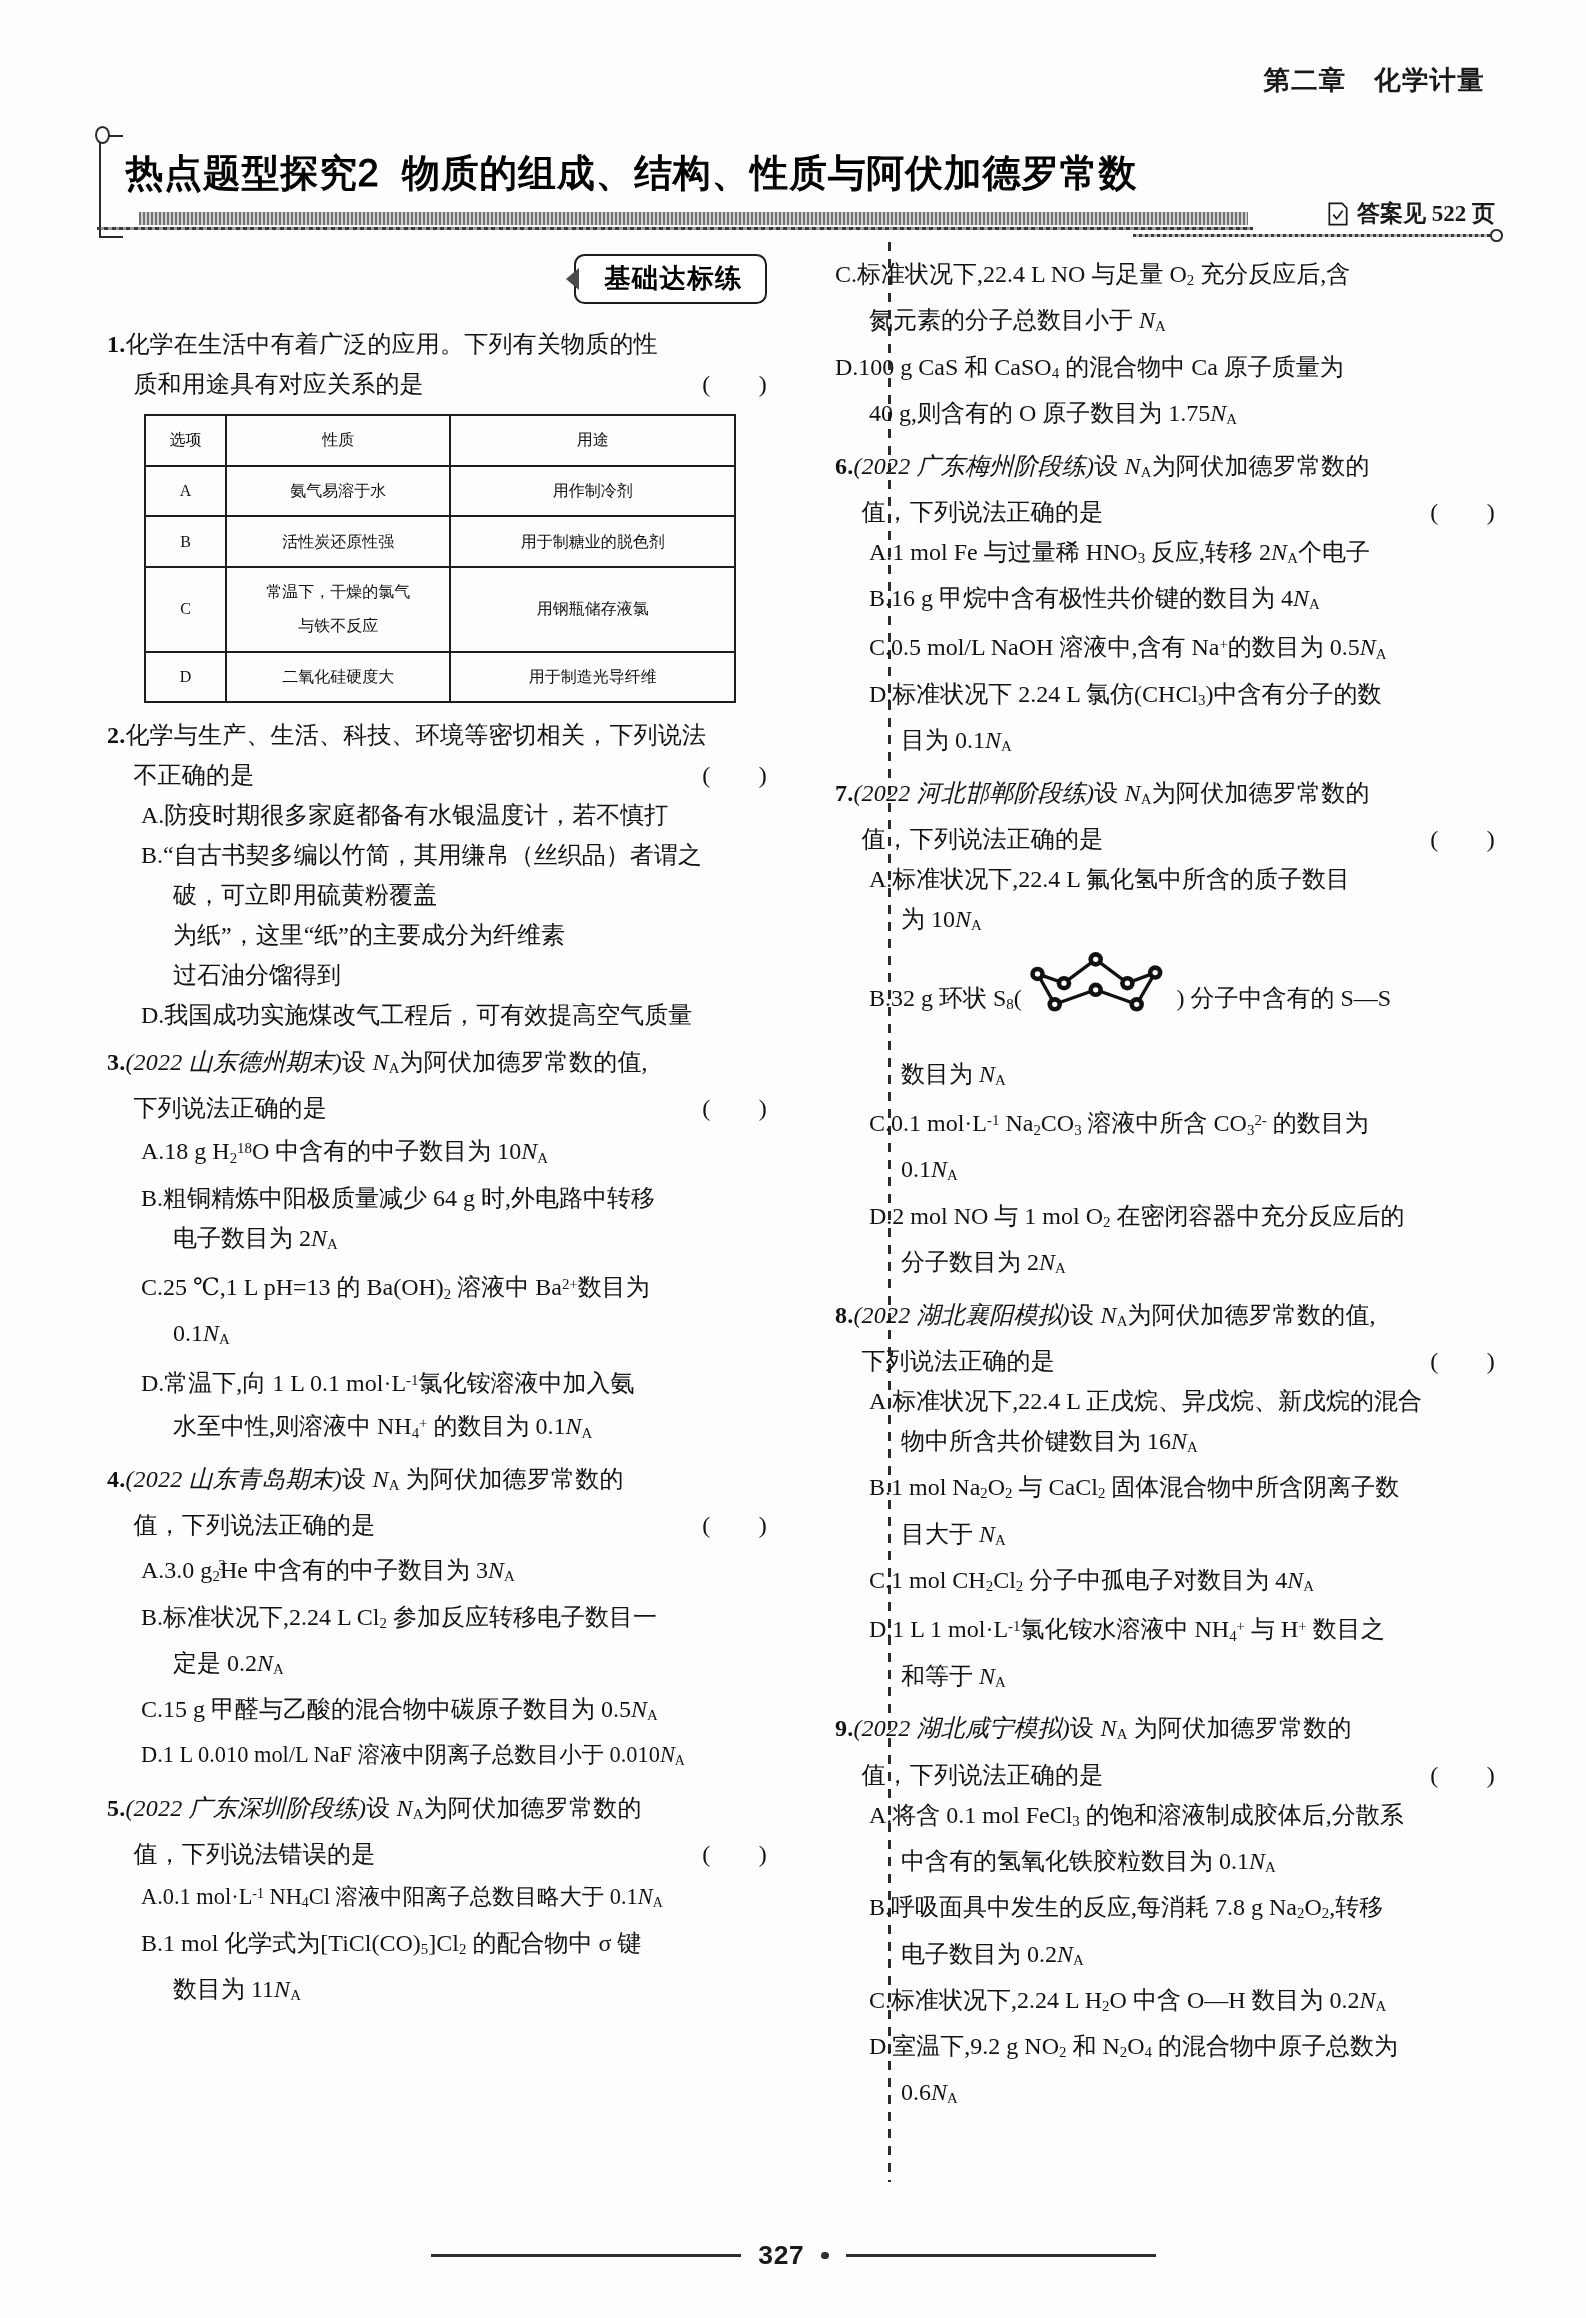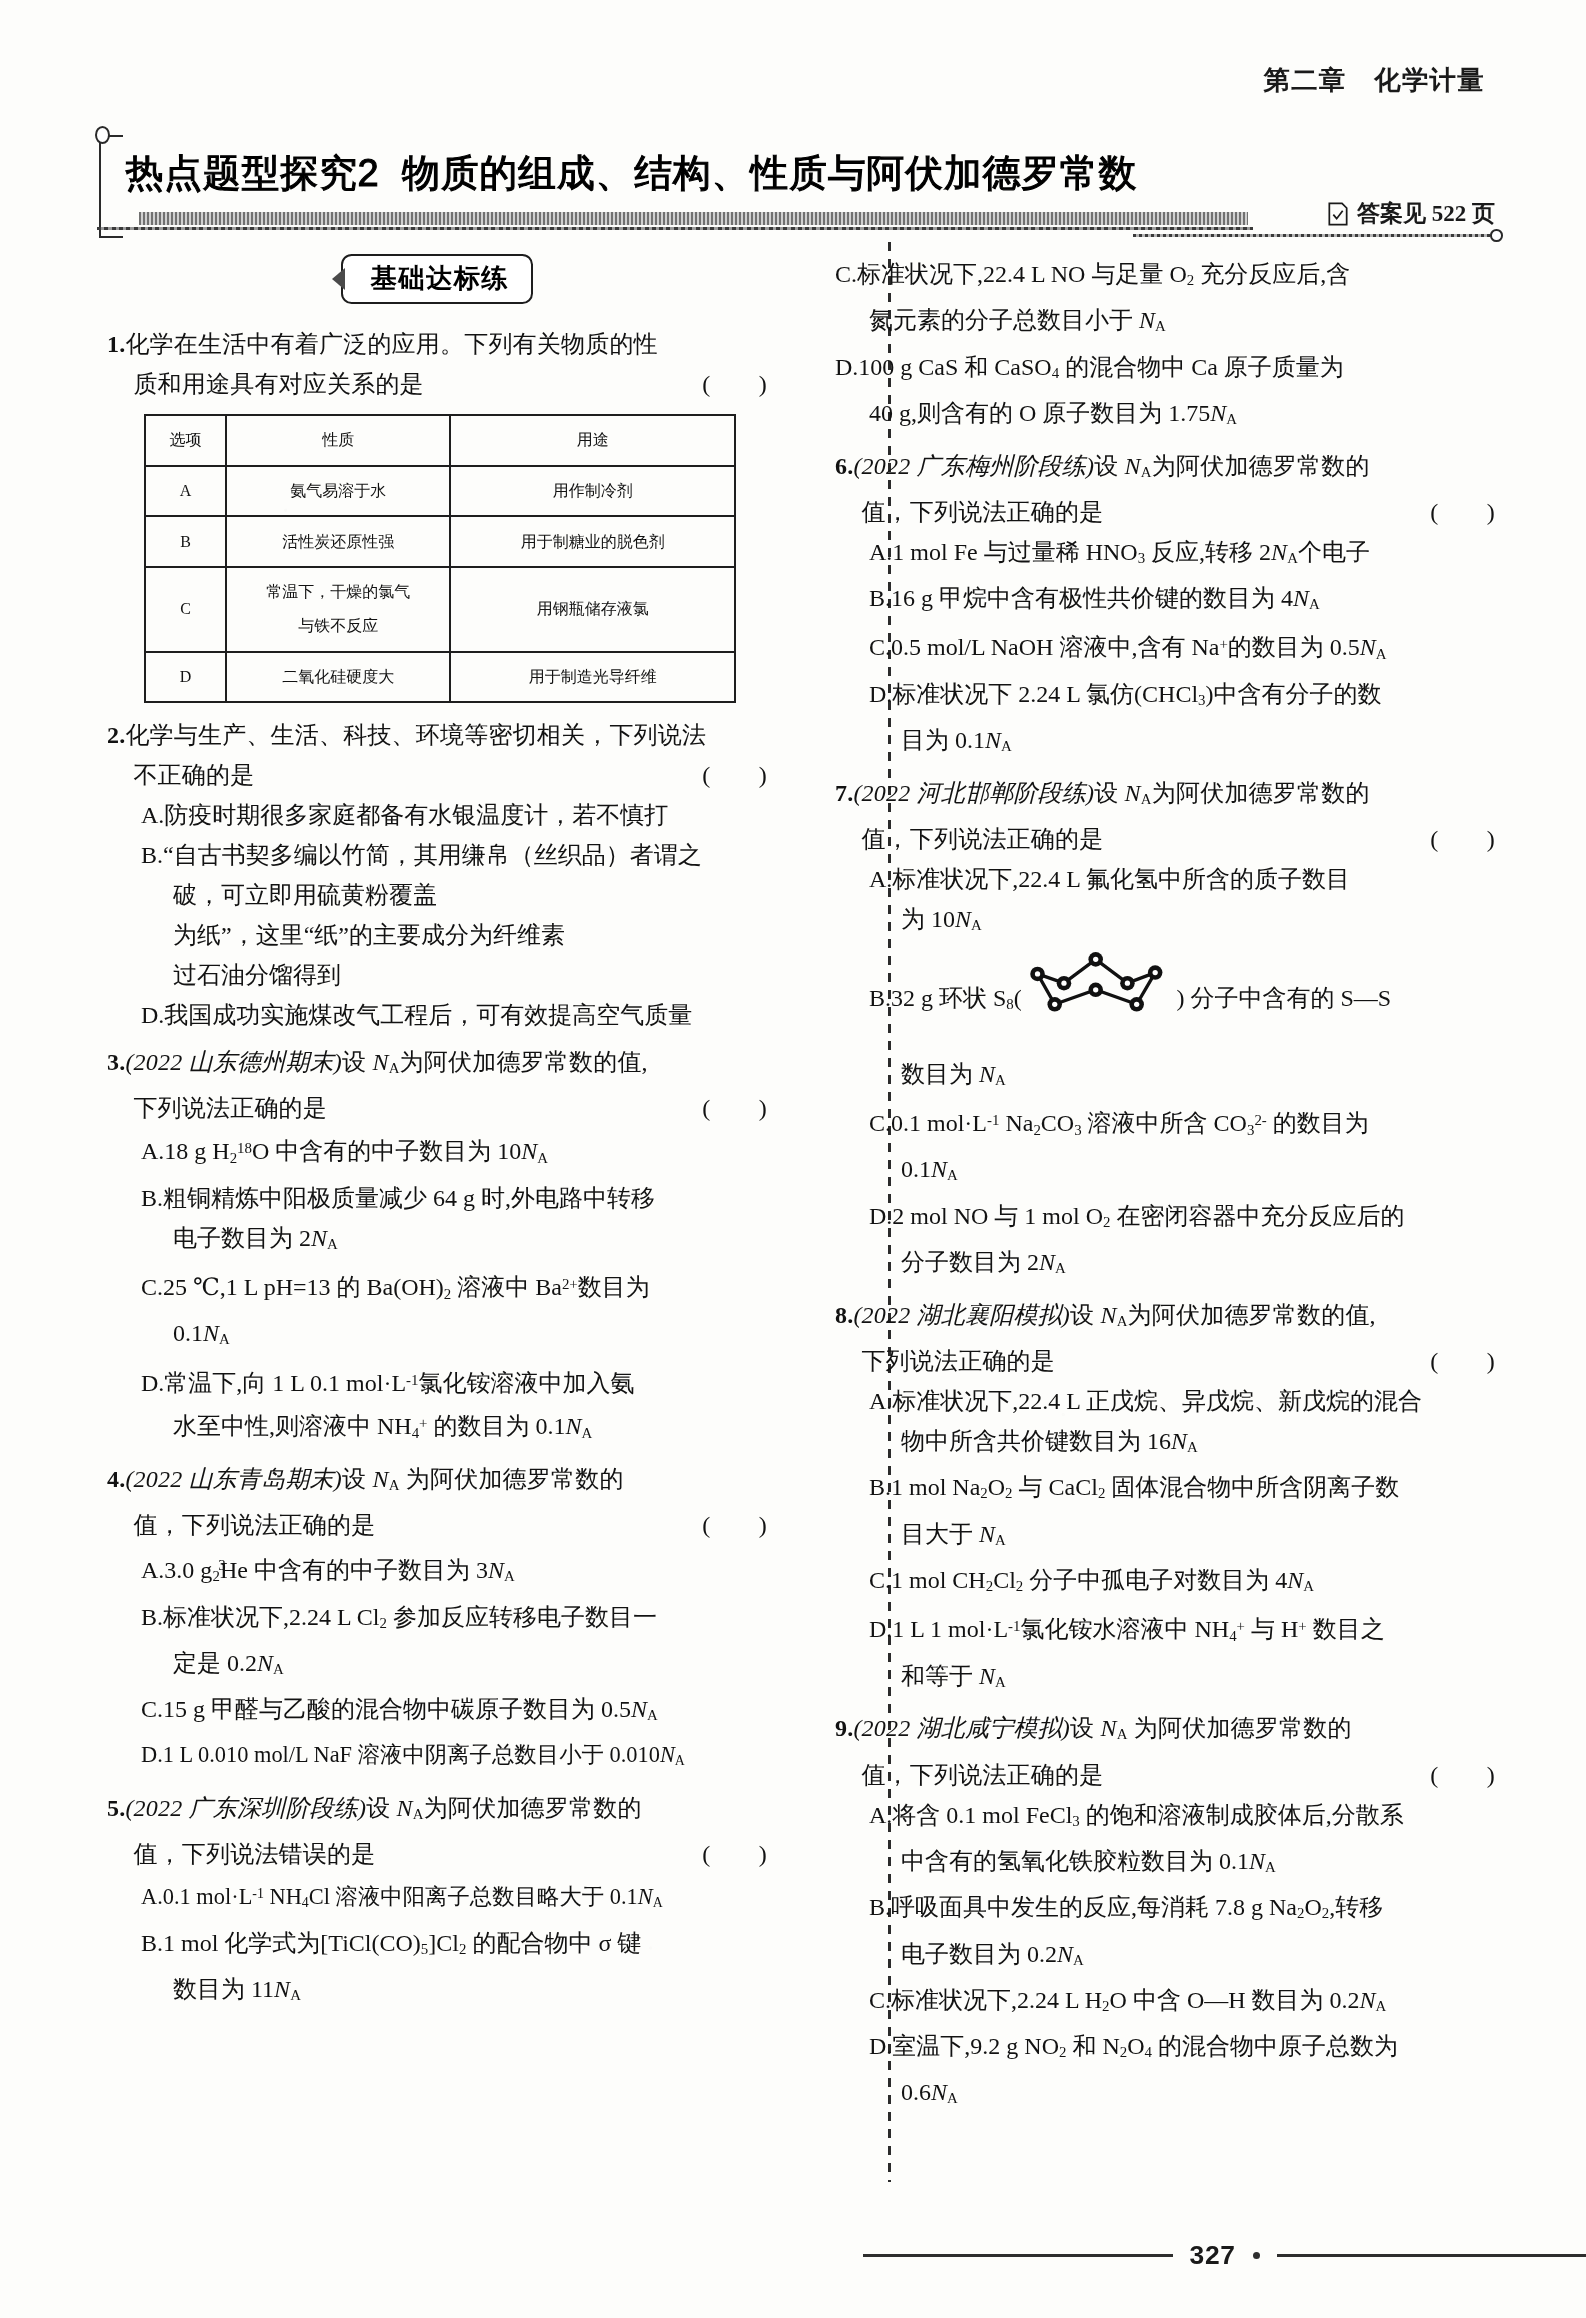--- a/index.html
+++ b/index.html
@@ -80,21 +80,21 @@
   .cols{position:absolute;left:99px;top:254px;width:1399px;}
   .col{position:absolute;top:0;width:660px;}
   .col-left{left:8px;}
   .col-right{left:708px;padding-left:28px;}
   .divider{
     position:absolute;left:789px;top:-12px;width:2.6px;height:1940px;
     background:repeating-linear-gradient(180deg,#2b2b2b 0 9.2px,transparent 9.2px 17px);
   }
 
   
-  .badgewrap{display:flex;justify-content:center;margin:0 0 20px 0;}
+  .badgewrap{display:flex;justify-content:flex-end;margin:0 0 20px 0;}
   .badge{
     position:relative;display:inline-block;
     padding:4.6px 22.4px 6px 28px;
     border:2.6px solid #1d1d1d;border-radius:10.6px;
     font-family:"Liberation Sans","DejaVu Sans",sans-serif;
     font-weight:bold;font-size:26.4px;letter-spacing:1.3px;color:#000;
     background:#fff;
     box-shadow:inset 0 0 0 1.3px #fff;
   }
   .badge::before{
@@ -133,21 +133,21 @@
   .cw1{width:73px;}
   .cw2{width:221px;}
   .cw3{width:284px;}
 
   
   .s8{display:inline-block;vertical-align:middle;margin:0 1.3px;}
 
   
   .footer{
     position:absolute;left:0;right:0;bottom:48px;
-    display:flex;align-items:center;justify-content:flex-end;gap:17px;
+    display:flex;align-items:center;justify-content:center;gap:17px;
   }
   .footer .pline{width:310px;height:2.6px;background:#2e2e2e;}
   .footer .pno{
     font-family:"Liberation Sans","DejaVu Sans",sans-serif;
     font-weight:bold;font-size:26.4px;color:#1a1a1a;letter-spacing:0.7px;
   }
   .footer .dot{width:7.3px;height:7.3px;border-radius:50%;background:#2e2e2e;}
 </style>
 </head>
 <body>

